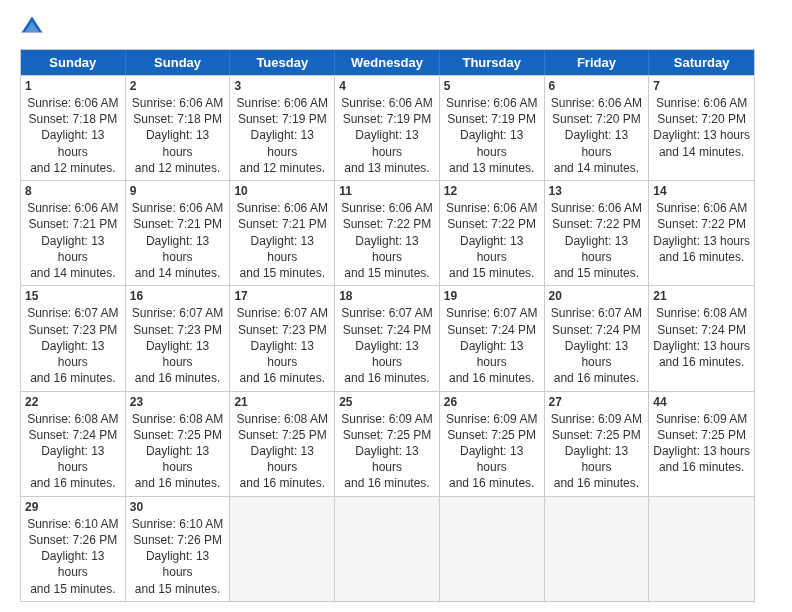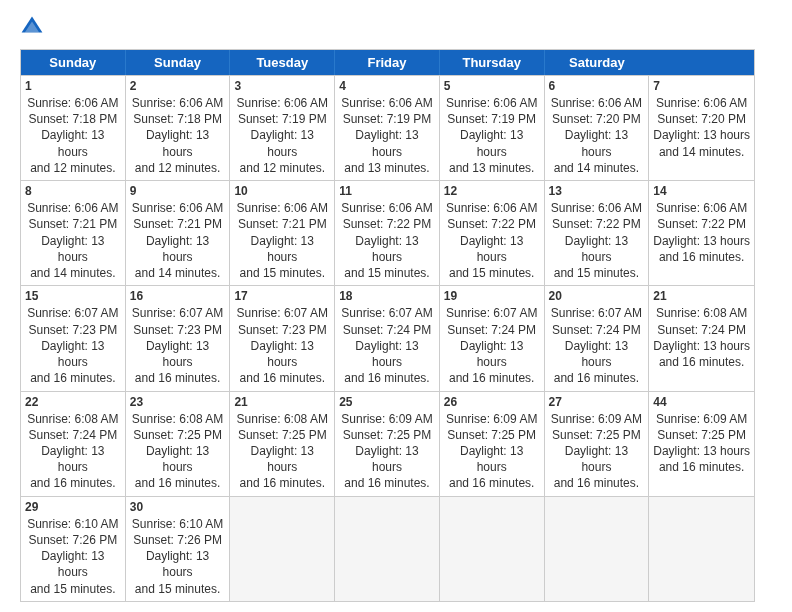--- a/index.html
+++ b/index.html
@@ -125,22 +125,23 @@
       <div class="title-month"></div>
       <div class="title-location"></div>
     </div>
   </div>
 
   <div class="calendar">
     <div class="cal-header" id="cal-header">
         <div class="cal-header-cell">Sunday</div>
         <div class="cal-header-cell">Sunday</div>
         <div class="cal-header-cell">Tuesday</div>
+        <div class="cal-header-cell">Wednesday</div>
+        <div class="cal-header-cell">Thursday</div>
         <div class="cal-header-cell">Friday</div>
-        <div class="cal-header-cell">Thursday</div>
         <div class="cal-header-cell">Saturday</div>
       </div>
     <div class="cal-body" id="cal-body">
         <div class="cal-row">
           <div class="cal-cell">
             <div class="day-number">1</div>
             <div class="day-info" style="white-space: pre-line;">Sunrise: 6:06 AM
 Sunset: 7:18 PM
 Daylight: 13 hours
 and 12 minutes.</div>

